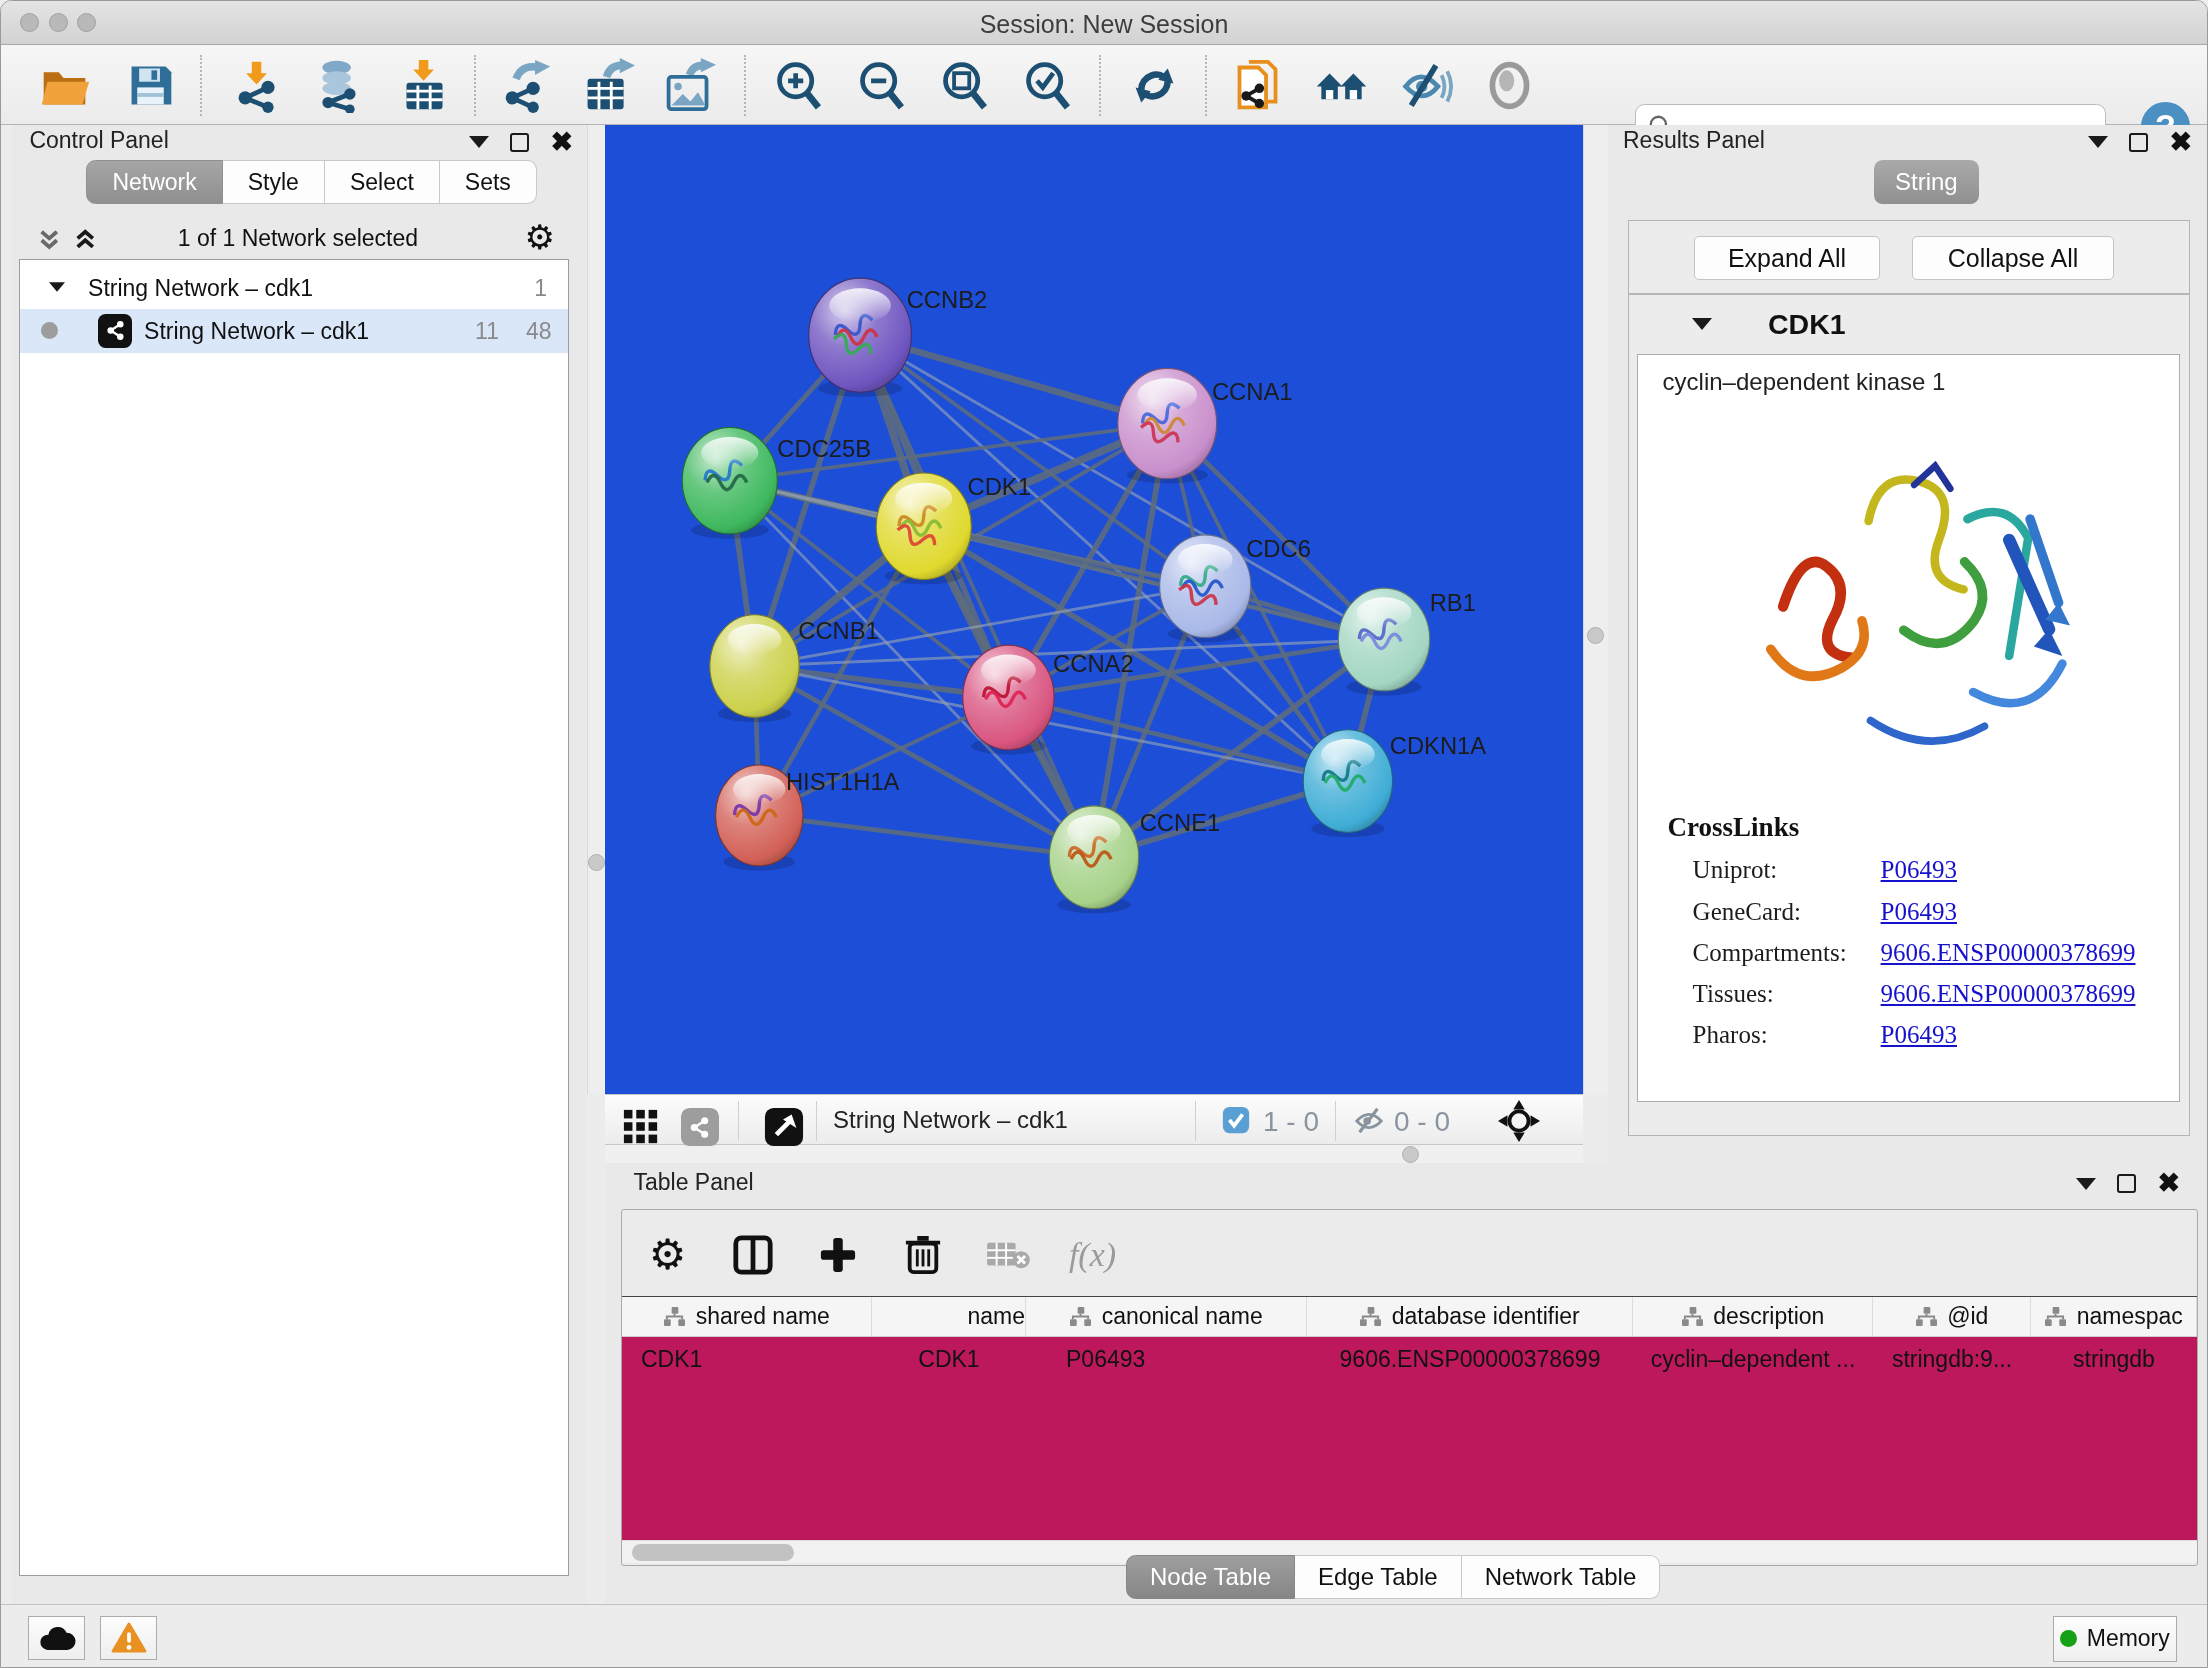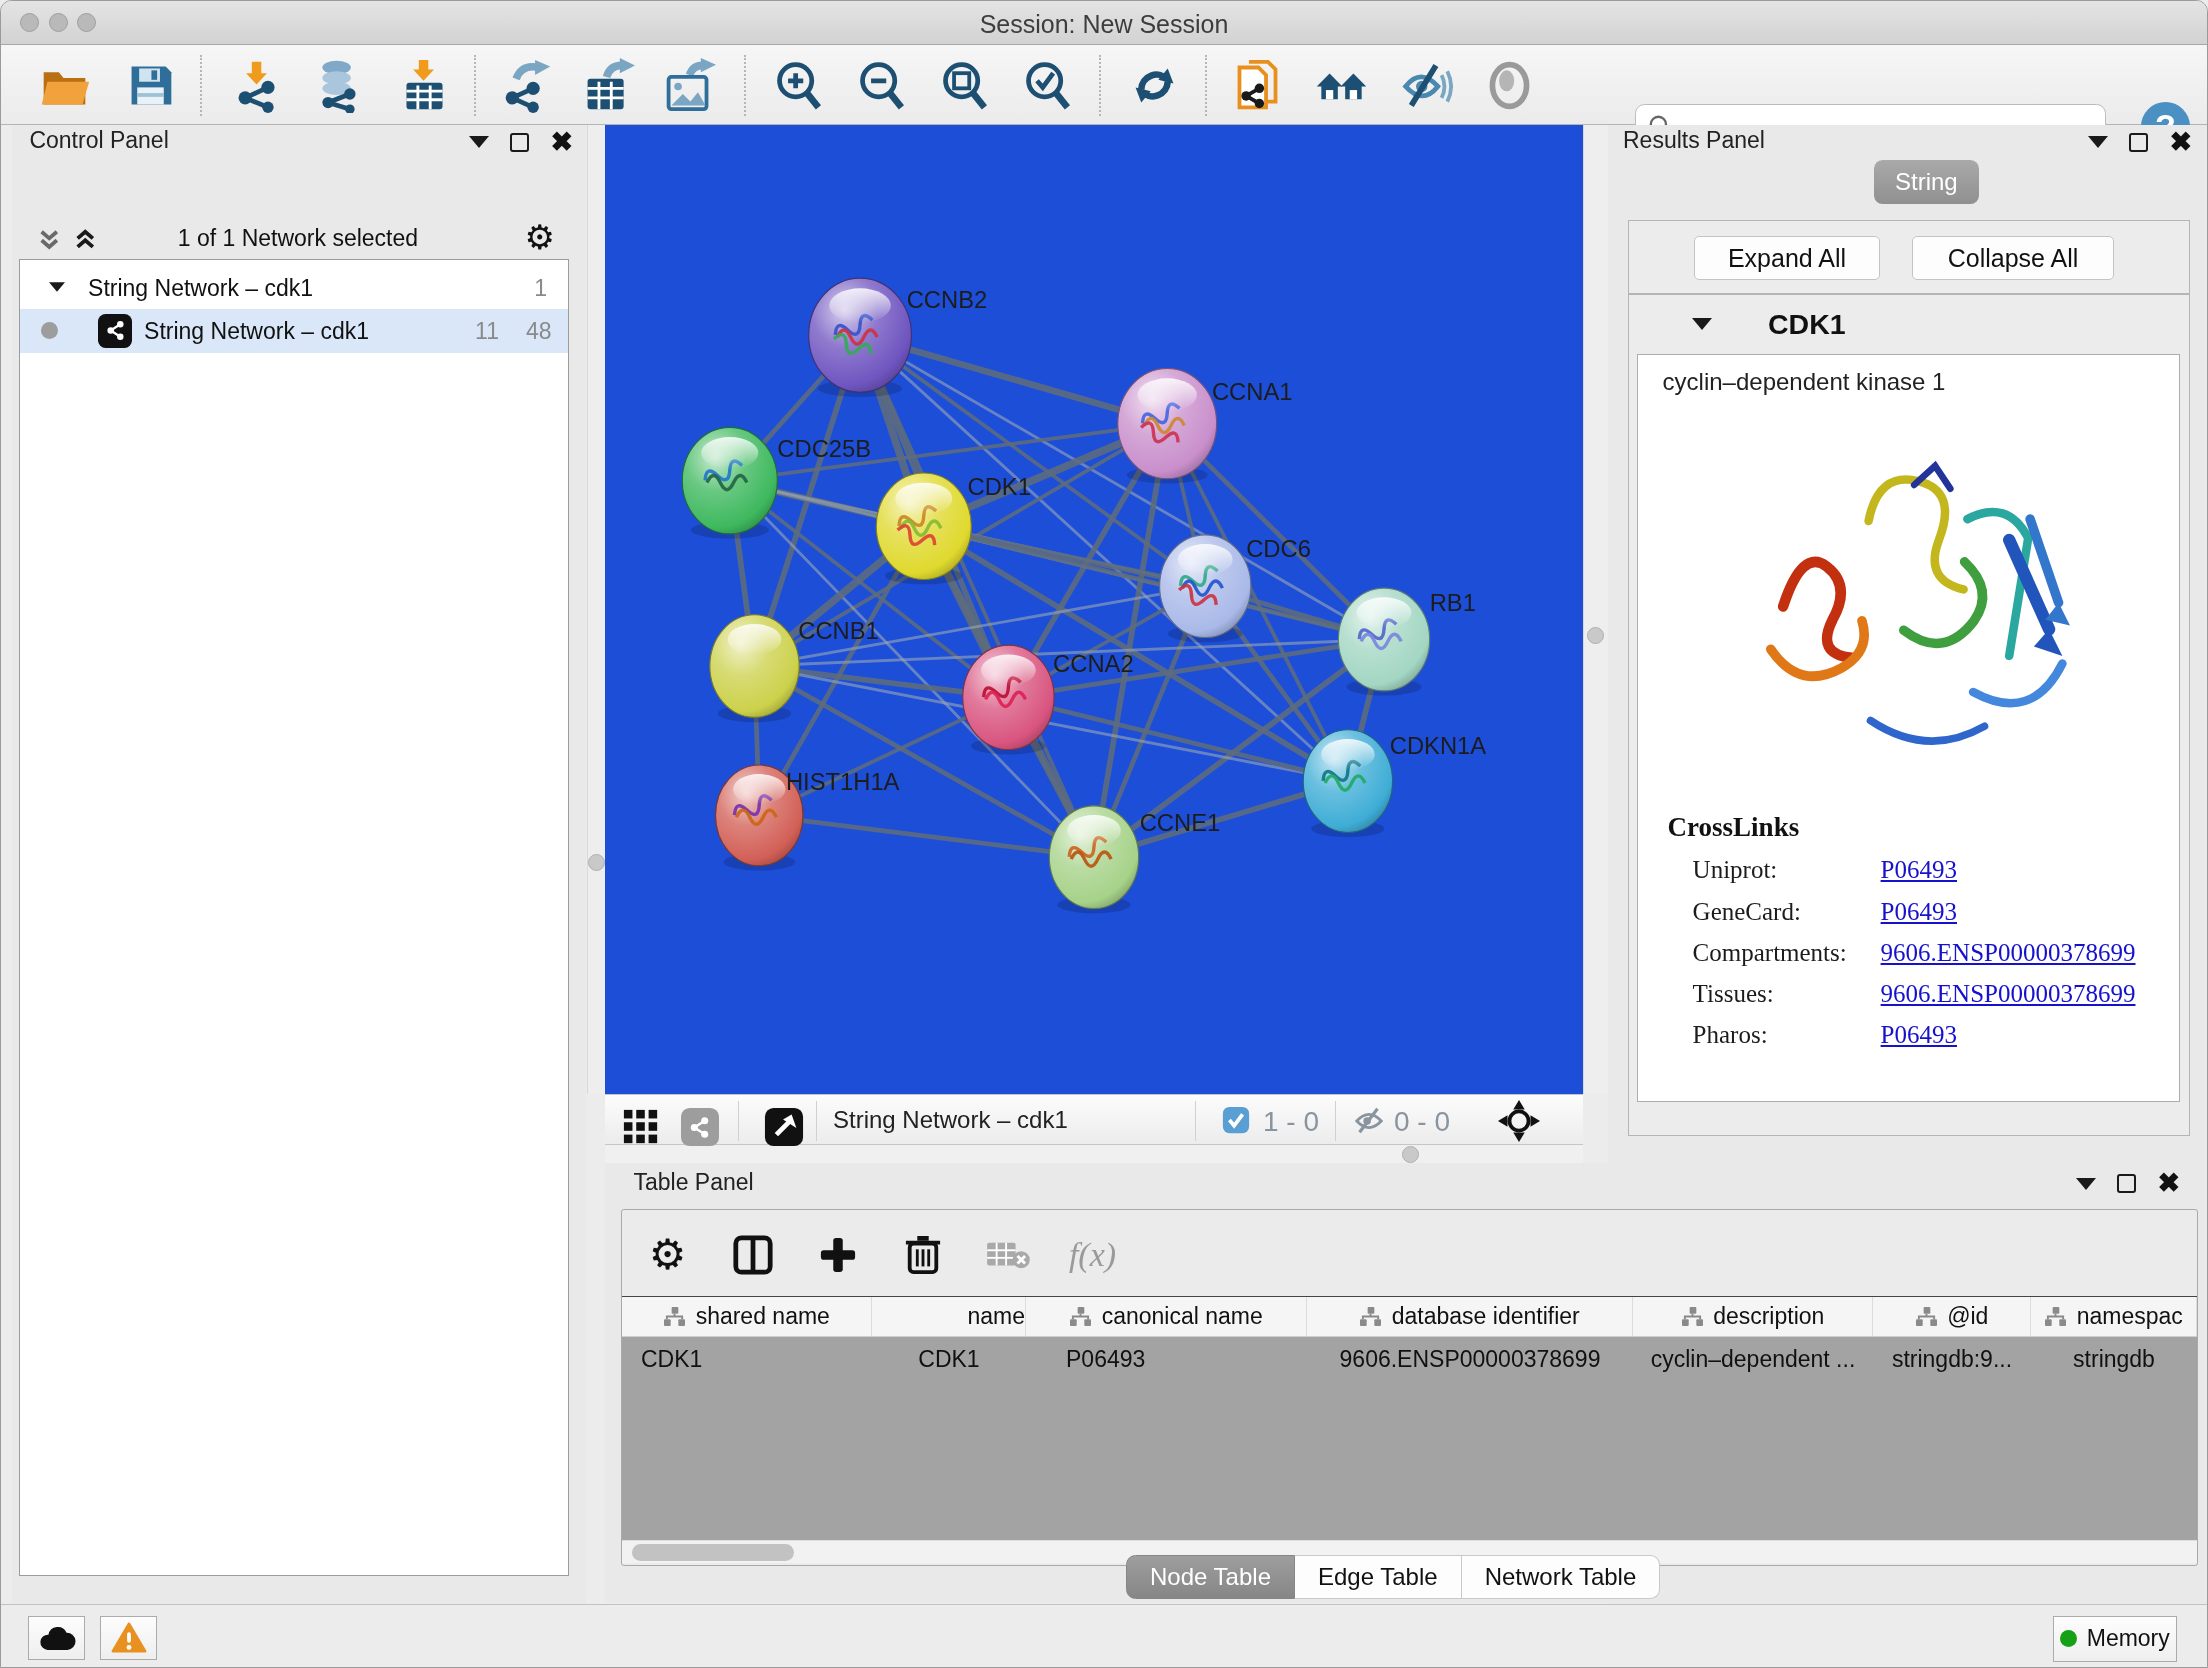--- a/index.html
+++ b/index.html
@@ -90,21 +90,21 @@
   .cl-value { color:#1511cc; text-decoration:underline; cursor:pointer; }
 
   
   .table-panel { position:absolute; left:604px; top:1162px; width:1605px; height:440px; background:#e9e9e9; }
   .tp-head { position:absolute; left:28.5px; top:5.7px; }
   .tp-ctrls { position:absolute; right:30px; top:11.4px; }
   .tp-box { position:absolute; left:16px; top:46px; width:1577px; height:357px; background:#ebebeb; border:1px solid #a9a9a9; border-radius:2.9px; }
   .tp-toolbar { position:absolute; left:19px; top:9.5px; height:70px; display:flex; align-items:center; gap:32px; }
   .tp-icon { width:53px; height:53px; display:flex; align-items:center; justify-content:center; cursor:pointer; }
   .fx { font-family:"Liberation Serif", serif; font-style:italic; font-size:34px; color:#9a9a9a; }
-  .table-area { position:absolute; left:0px; top:86px; width:1575px; height:259px; background:#a3a3a3; border-top:1.9px solid #444; overflow:hidden; }
+  .table-area { position:absolute; left:0px; top:86px; width:1575px; height:259px; background:#be185d; border-top:1.9px solid #444; overflow:hidden; }
   .thead { display:flex; height:40px; background:#f5f5f5; border-bottom:1.9px solid #cfcfcf; }
   .th { display:flex; align-items:center; justify-content:center; gap:9.5px; font-size:23px; color:#111; border-right:1px solid #dcdcdc; overflow:hidden; white-space:nowrap; }
   .trow { display:flex; height:44px; }
   .td { display:flex; align-items:center; font-size:23px; color:#111; overflow:hidden; white-space:nowrap; }
   .hscroll { position:absolute; left:0; bottom:1.9px; width:1575px; height:23px; background:#f2f2f2; border-top:1px solid #ddd; }
   .hthumb { position:absolute; left:9.5px; top:2.9px; width:162px; height:17px; background:#c2c2c2; border-radius:8.6px; }
   .table-tabs { position:absolute; left:521px; top:392px; display:flex; }
   .ttab { height:44px; padding:0 23px; background:#fdfdfd; border:1px solid #c9c9c9; border-left:none;
     display:flex; align-items:center; font-size:24px; color:#111; cursor:pointer; }
   .ttab:first-child { border-left:1px solid #c9c9c9; border-radius:9.5px 0 0 9.5px; }
@@ -307,20 +307,26 @@
     </div>
     <div class="help-btn">?</div>
   </div>
 
   <div class="control-panel">
     <div class="cp-head panel-title">Control Panel</div>
     <div class="cp-ctrls panel-ctrl">
       <span class="caret-down"></span>
       <span class="box-icon"></span>
       <span class="x-icon">✖</span>
+    </div>
+    <div class="tabrow">
+      <div class="tab active">Network</div>
+      <div class="tab">Style</div>
+      <div class="tab">Select</div>
+      <div class="tab">Sets</div>
     </div>
     <div class="tree-head">
       <svg style="position:absolute;left:23px;top:7.6px" width="28.5" height="28.5" viewBox="0 0 30 30">
         <polyline class="chev" points="7,6 15,13 23,6"></polyline>
           <polyline class="chev" points="7,15 15,22 23,15"></polyline>
       </svg>
       <svg style="position:absolute;left:59px;top:7.6px" width="28.5" height="28.5" viewBox="0 0 30 30">
         <polyline class="chev2" points="7,13 15,6 23,13"></polyline>
           <polyline class="chev2" points="7,22 15,15 23,22"></polyline>
       </svg>

